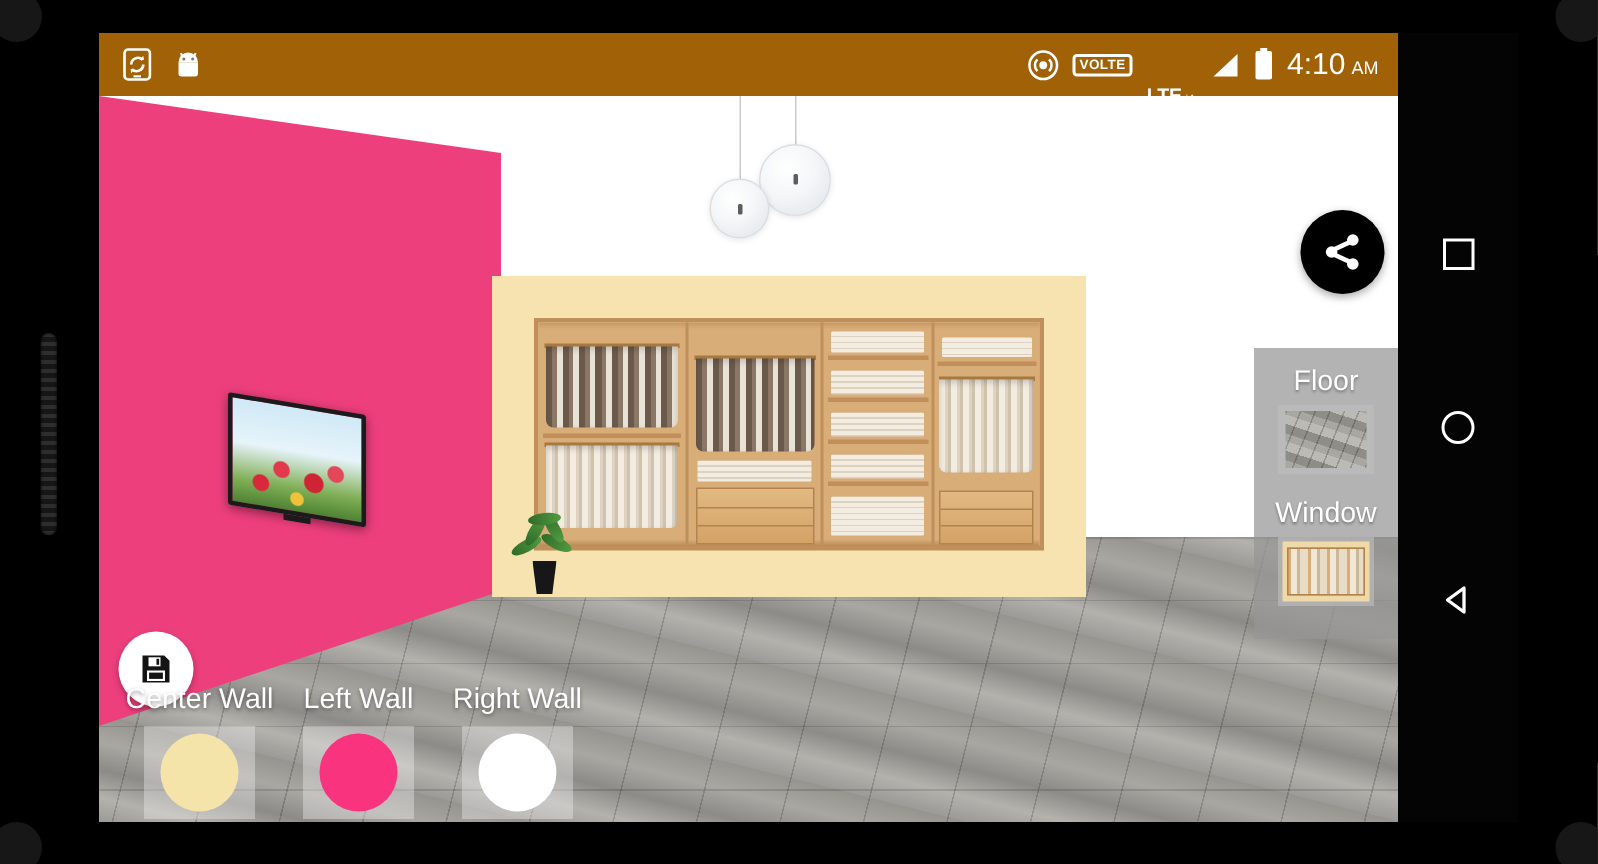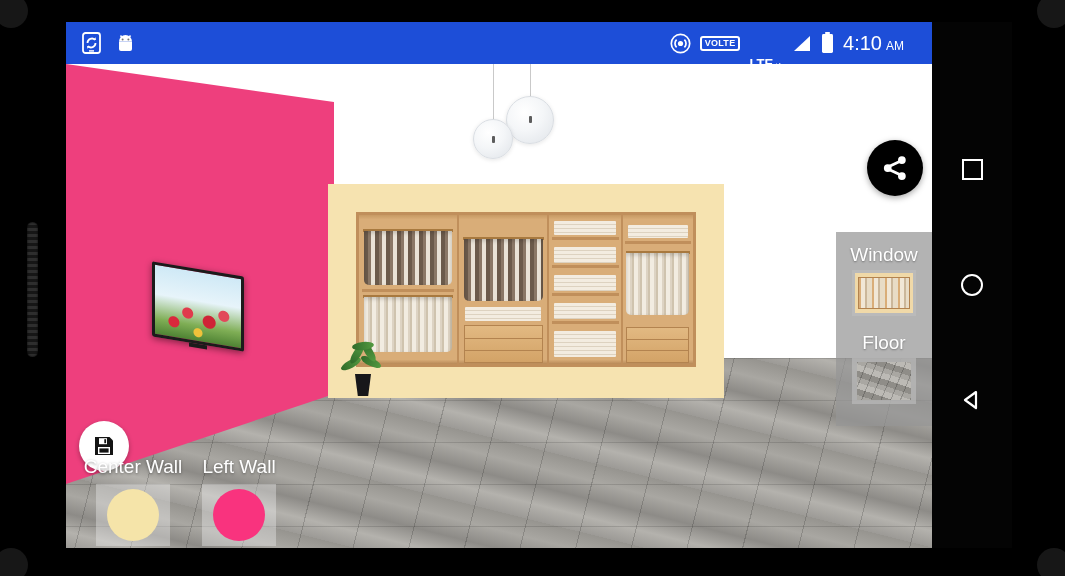--- a/index.html
+++ b/index.html
@@ -42,23 +42,23 @@
     left: 66px; top: 22px;
     width: 866px; height: 526px;
     background: #ffffff;
     overflow: hidden;
   }
 
   
   #status-bar {
     position: absolute; left: 0; top: 0;
     width: 100%; height: 42px;
-    background: #1d4ed8;
+    background: #a16207;
     display: flex; align-items: center;
-    padding: 0 28px 0 16px;
+    padding: 0 13px 0 16px;
     color: #fff;
   }
   .sb-left { display: flex; align-items: center; gap: 14px; }
   .sb-right { margin-left: auto; display: flex; align-items: center; gap: 9px; }
   .sb-icon { display: block; }
   #volte-badge {
     border: 2px solid #fff; border-radius: 3px;
     font-size: 9px; font-weight: bold; letter-spacing: .3px;
     padding: 1px 3px; line-height: 1;
   }
@@ -442,44 +442,50 @@
           <circle cx="17.5" cy="5.6" r="3.1" fill="#fff"></circle>
           <circle cx="17.5" cy="18.4" r="3.1" fill="#fff"></circle>
           <circle cx="6.2" cy="12" r="3.1" fill="#fff"></circle>
           <line x1="7.6" y1="10.6" x2="16.2" y2="6.6" stroke="#fff" stroke-width="2.4"></line>
           <line x1="7.6" y1="13.4" x2="16.2" y2="17.4" stroke="#fff" stroke-width="2.4"></line>
         </svg>
       </div>
 
       <div id="object-panel">
         <div class="obj-item">
+          <div class="obj-label">Floor</div>
+          <div class="obj-thumb">
+            <div class="thumb-floor"></div>
+          </div>
+        </div>
+        <div class="obj-item">
           <div class="obj-label">Window</div>
           <div class="obj-thumb">
             <div class="thumb-window"></div>
-          </div>
-        </div>
-        <div class="obj-item">
-          <div class="obj-label">Floor</div>
-          <div class="obj-thumb">
-            <div class="thumb-floor"></div>
           </div>
         </div>
       </div>
 
       <div id="wall-bar">
         <div class="wall-opt">
           <div class="wall-label">Center Wall</div>
           <div class="wall-swatch-box">
             <div class="wall-swatch" style="background:#f5e4a9;"></div>
           </div>
         </div>
         <div class="wall-opt">
           <div class="wall-label">Left Wall</div>
           <div class="wall-swatch-box">
             <div class="wall-swatch" style="background:#f9337e;"></div>
+          </div>
+        </div>
+        <div class="wall-opt">
+          <div class="wall-label">Right Wall</div>
+          <div class="wall-swatch-box">
+            <div class="wall-swatch" style="background:#ffffff;"></div>
           </div>
         </div>
       </div>
 
     </div>
   </div>
 
   <div id="nav-bar">
     <div class="nav-btn">
       <div id="nav-recents-icon"></div>

